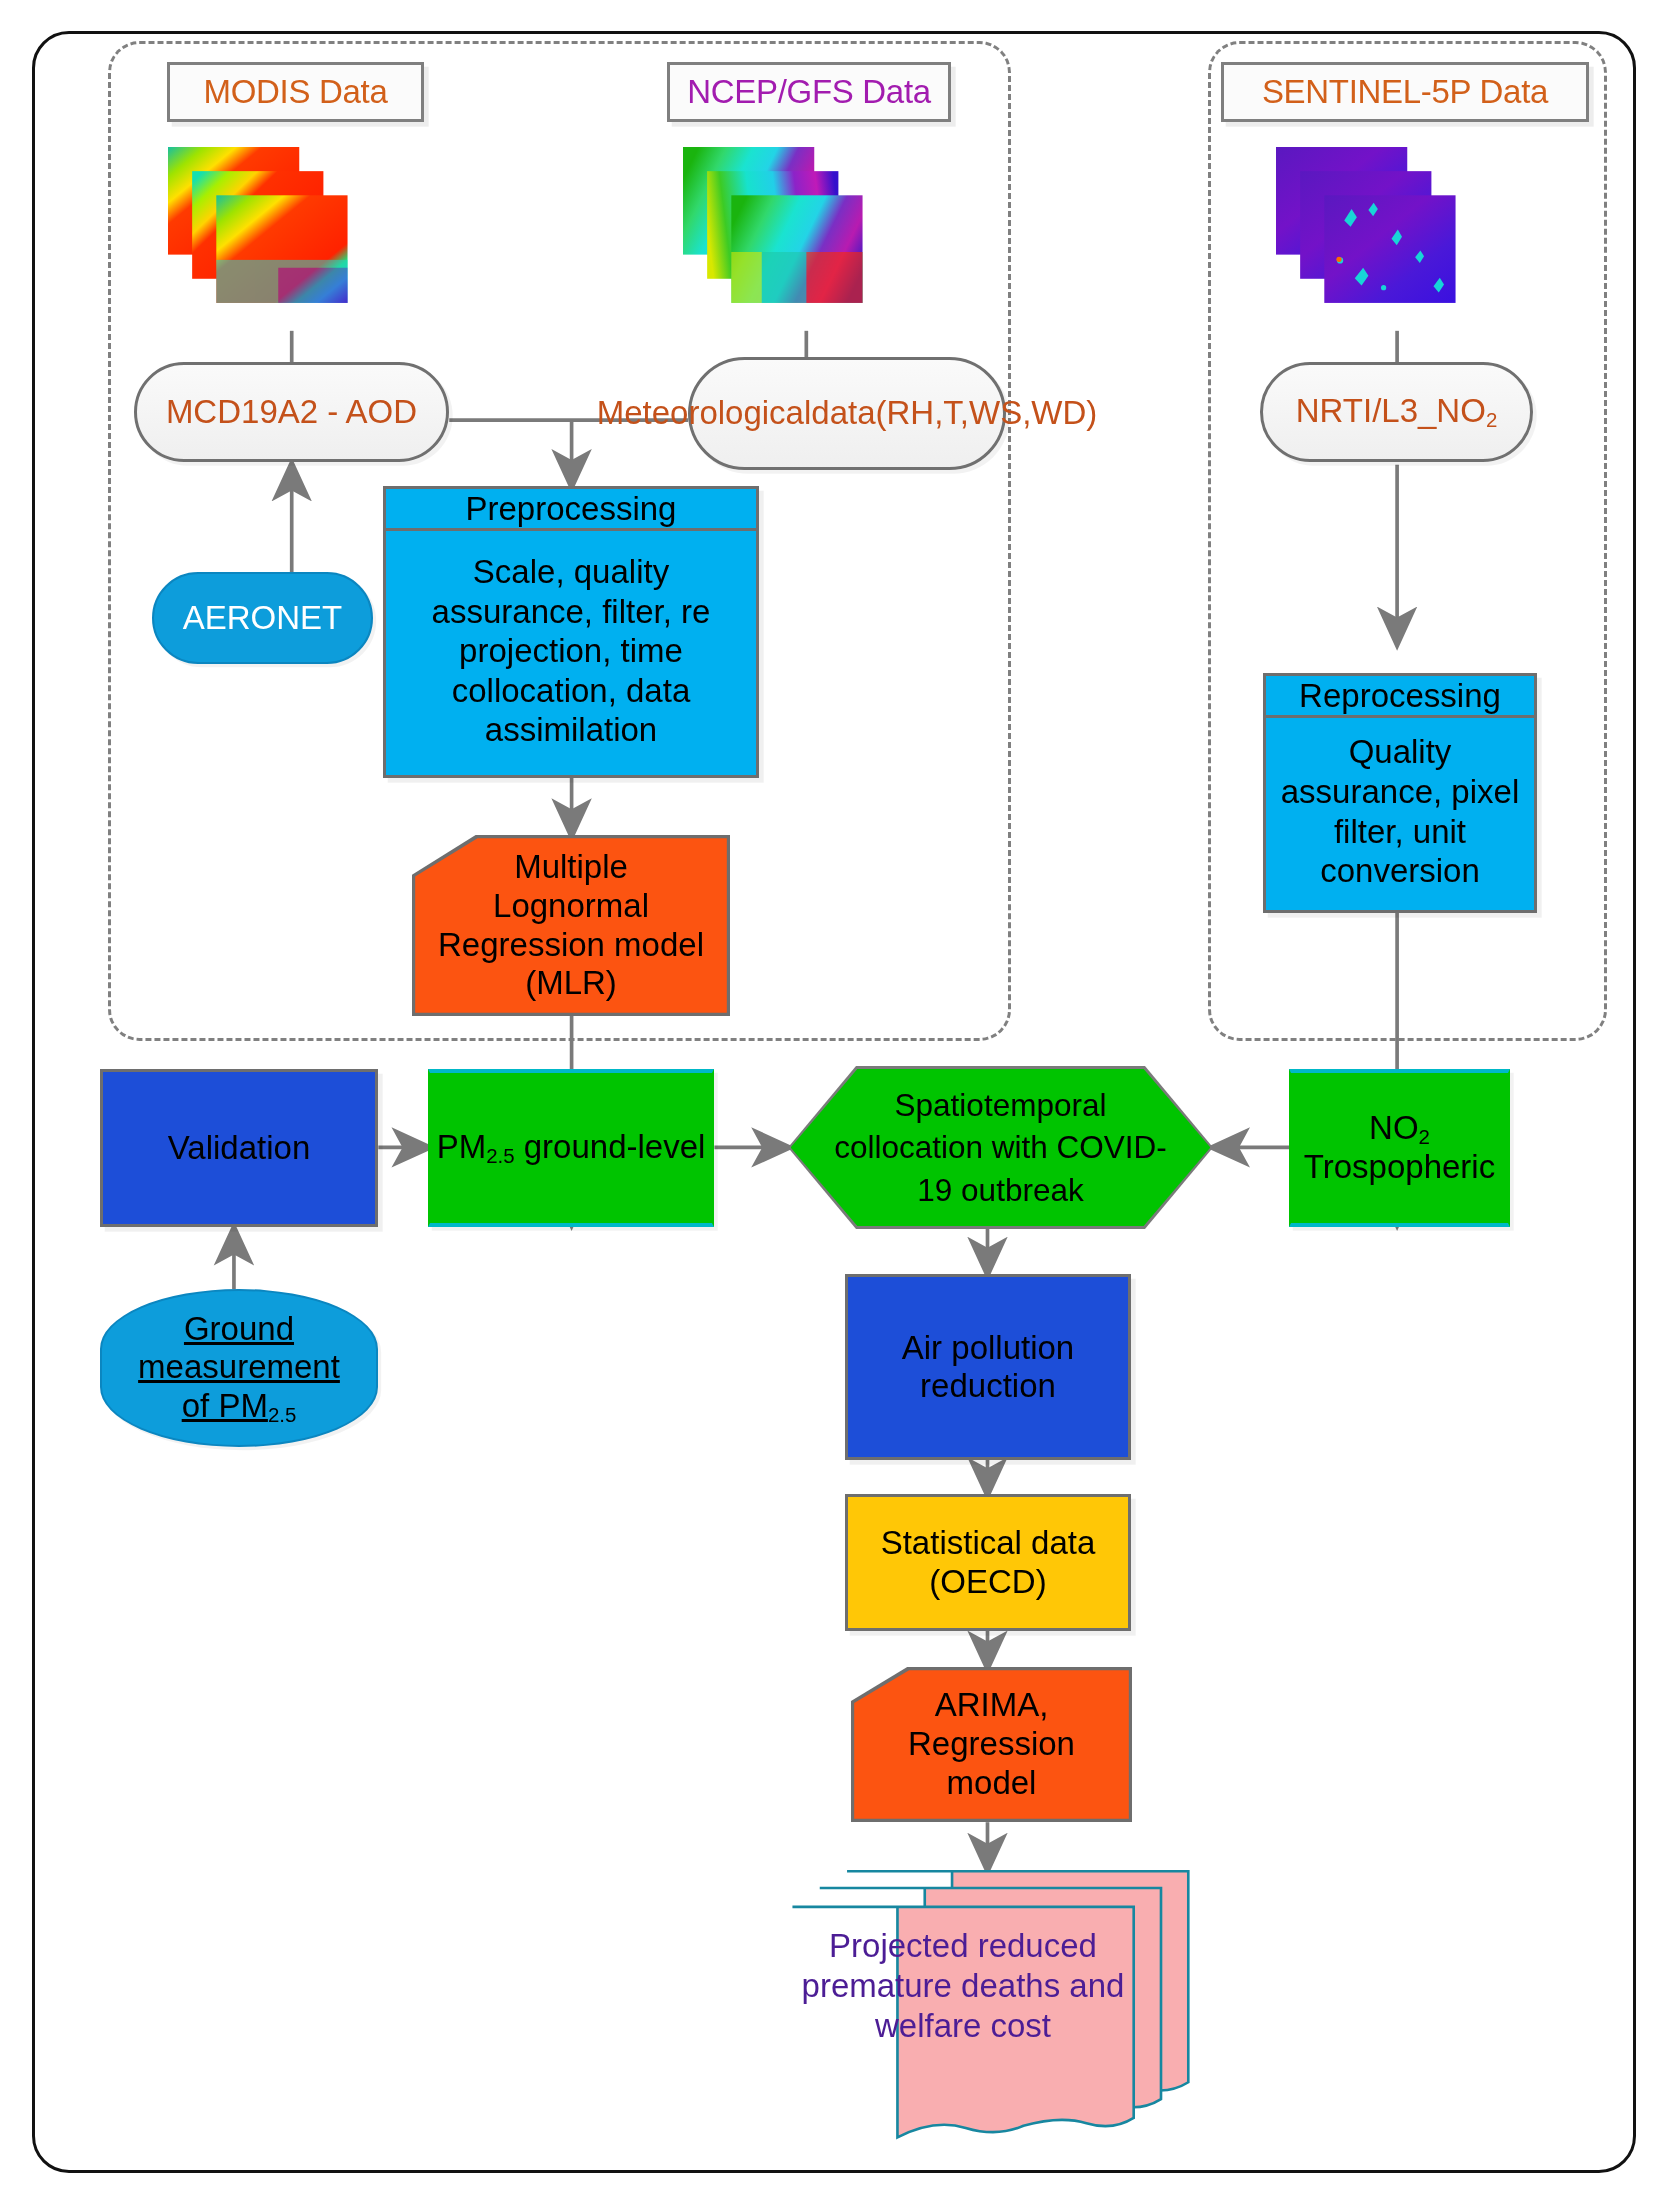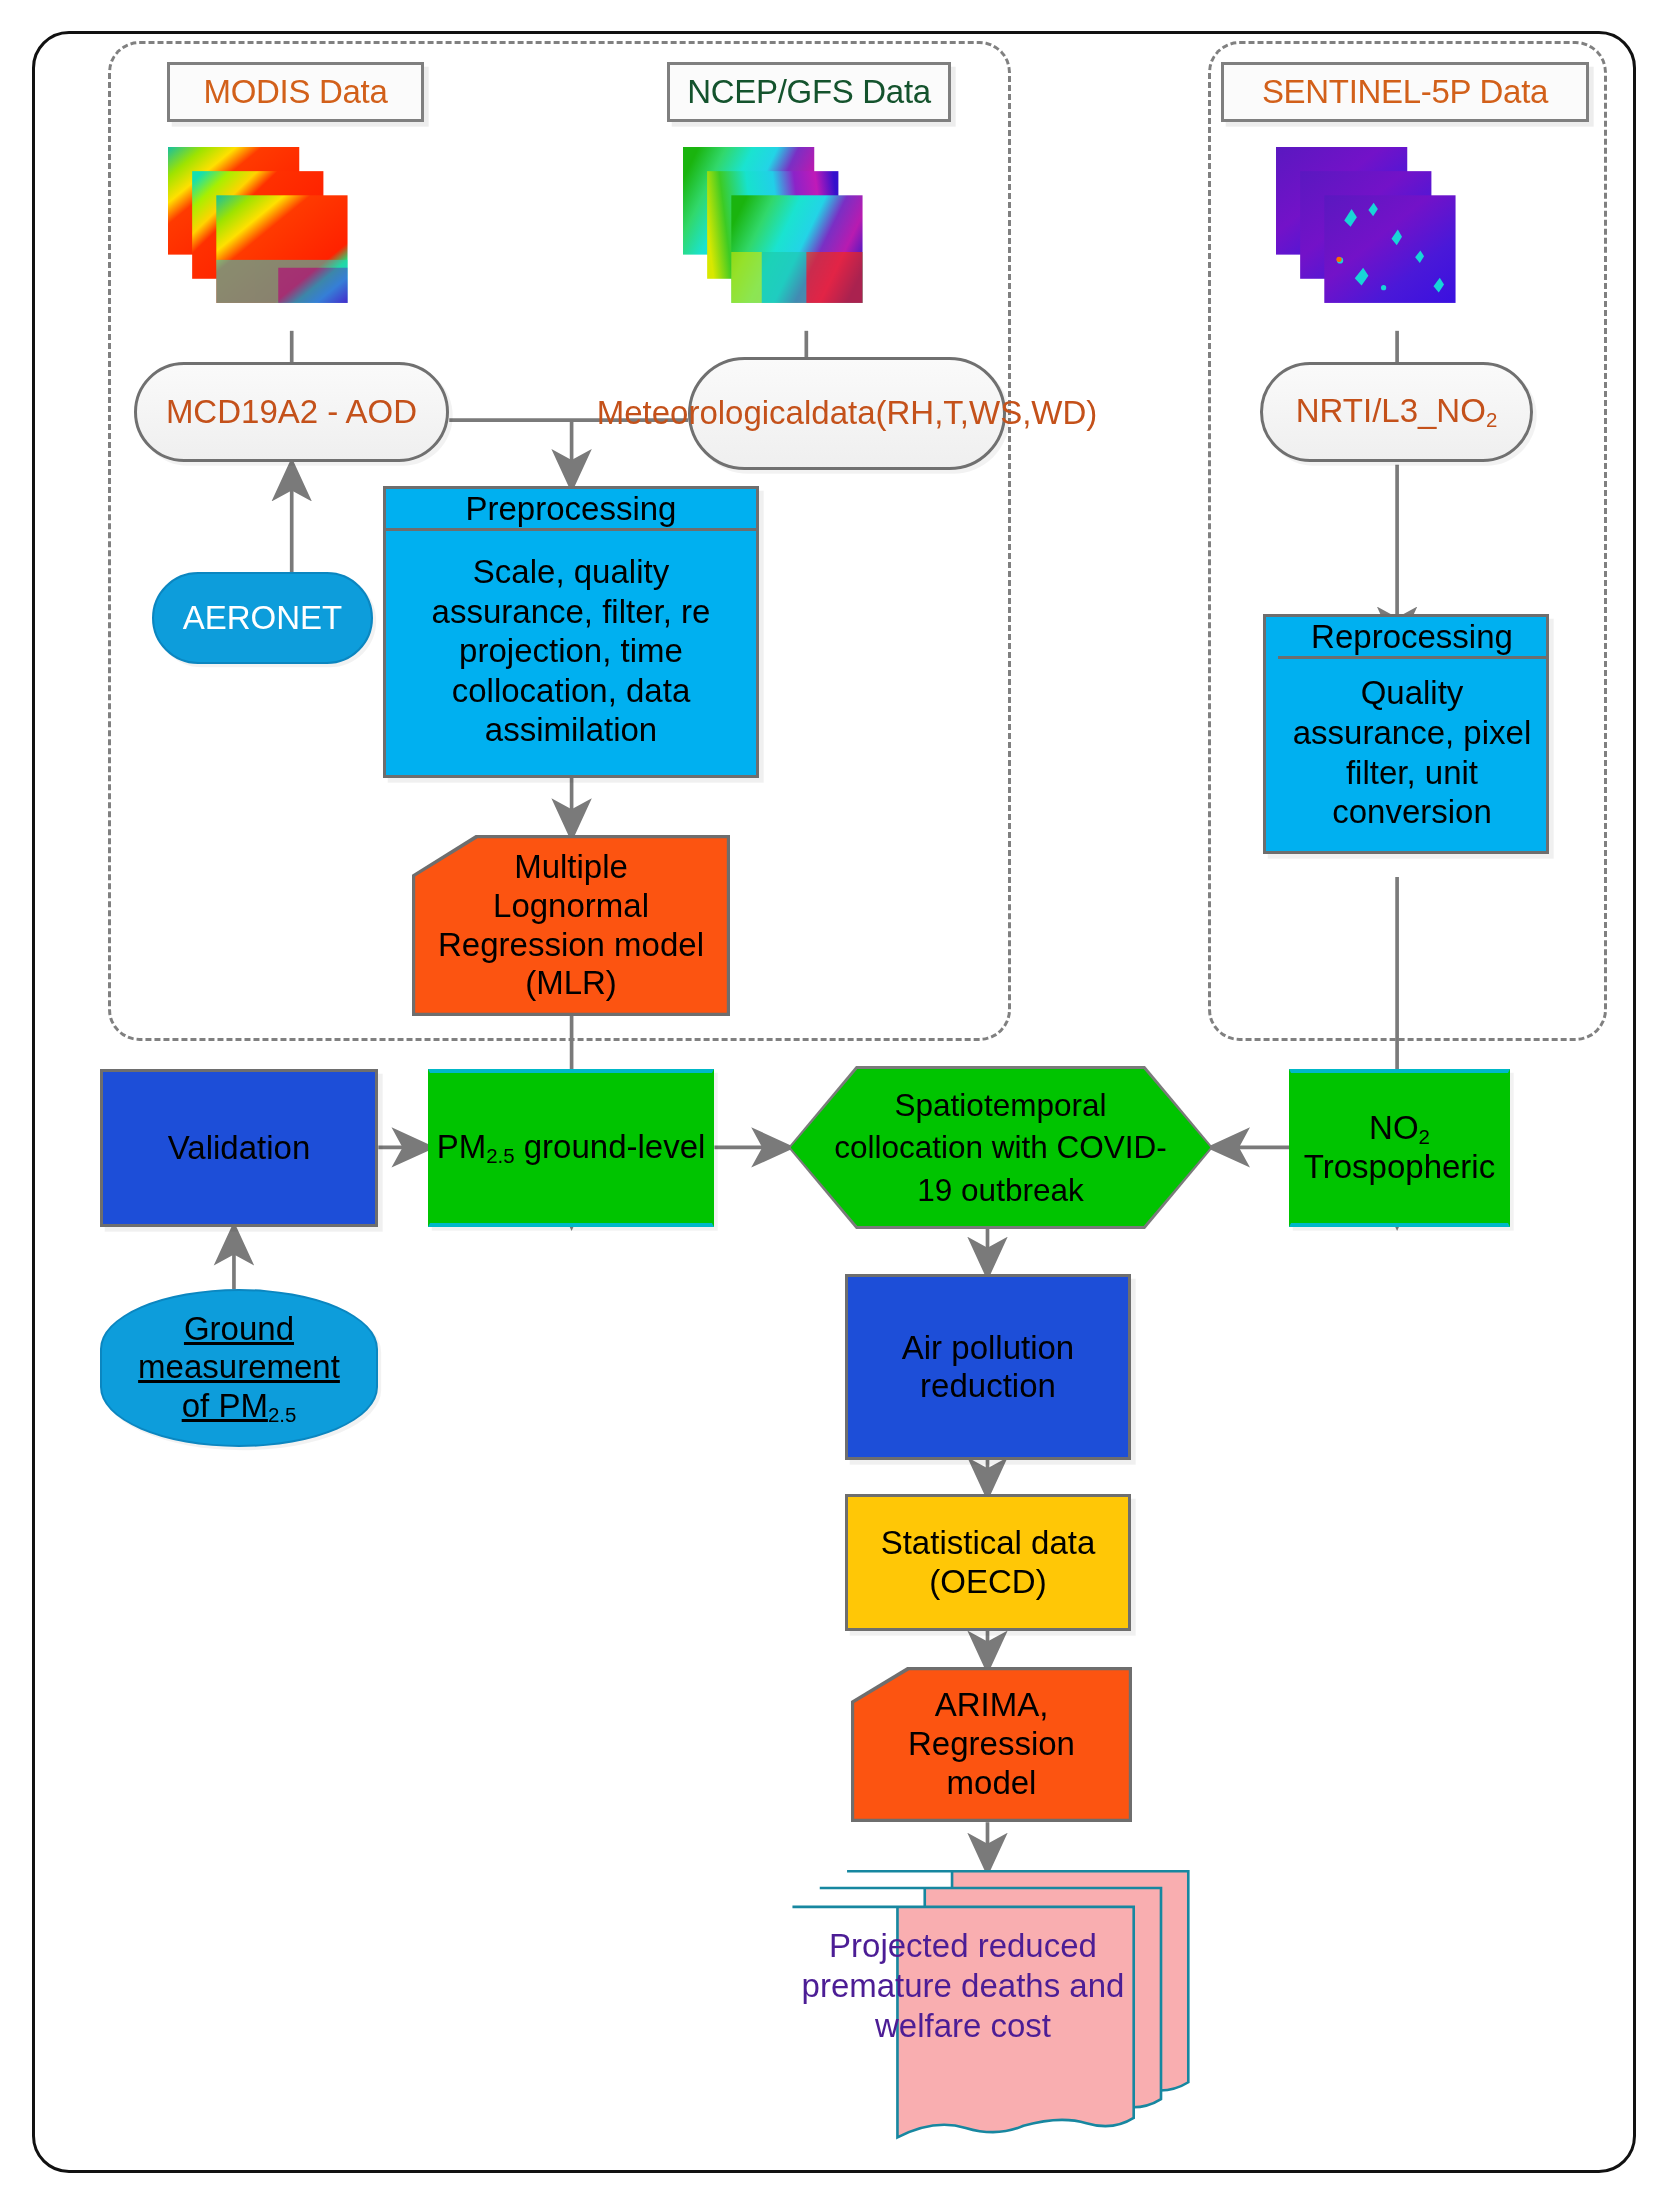--- a/index.html
+++ b/index.html
@@ -12,21 +12,21 @@
 
   
   .dashed-box{position:absolute;border:3.2px dashed #808080;border-radius:31.5px;box-sizing:border-box;}
 
   
   .caption-box{position:absolute;background:#fbfbfb;border:3.7px solid #7f7f7f;
       box-sizing:border-box;display:flex;align-items:center;justify-content:center;
       box-shadow:4.7px 4.7px 0 rgba(0,0,0,0.07);}
   .caption-box span{font-size:33px;white-space:nowrap;letter-spacing:-0.3px;}
   .cap-orange span{color:#d2601a;}
-  .cap-red span{color:#14532d;}
+  .cap-red span{color:#a21caf;}
 
   
   .tilestack{position:absolute;}
 
   
   .node{position:absolute;box-sizing:border-box;display:flex;
         align-items:center;justify-content:center;text-align:center;}
   .node .lbl{line-height:1.16;}
 
   
@@ -273,21 +273,21 @@
 
   <div class="rect-banner" style="position:absolute;left:383px;top:486px;width:370px;height:286px;">
     <div class="hdr">
       <span>Preprocessing</span>
     </div>
     <div class="bdy" style="height:240px;">
       <span>Scale,  quality assurance, filter, re projection, time collocation, data assimilation</span>
     </div>
   </div>
 
-  <div class="rect-banner" style="position:absolute;left:1263px;top:614px;width:268px;height:234px;padding-left:12px;">
+  <div class="rect-banner" style="position:absolute;left:1263px;top:673px;width:268px;height:234px;">
     <div class="hdr">
       <span>Reprocessing</span>
     </div>
     <div class="bdy" style="height:187px;">
       <span>Quality assurance, pixel filter, unit conversion</span>
     </div>
   </div>
 
   <div class="cut-wrap" style="left:412px;top:835px;width:318px;height:181px;">
     <div class="outline"></div>

